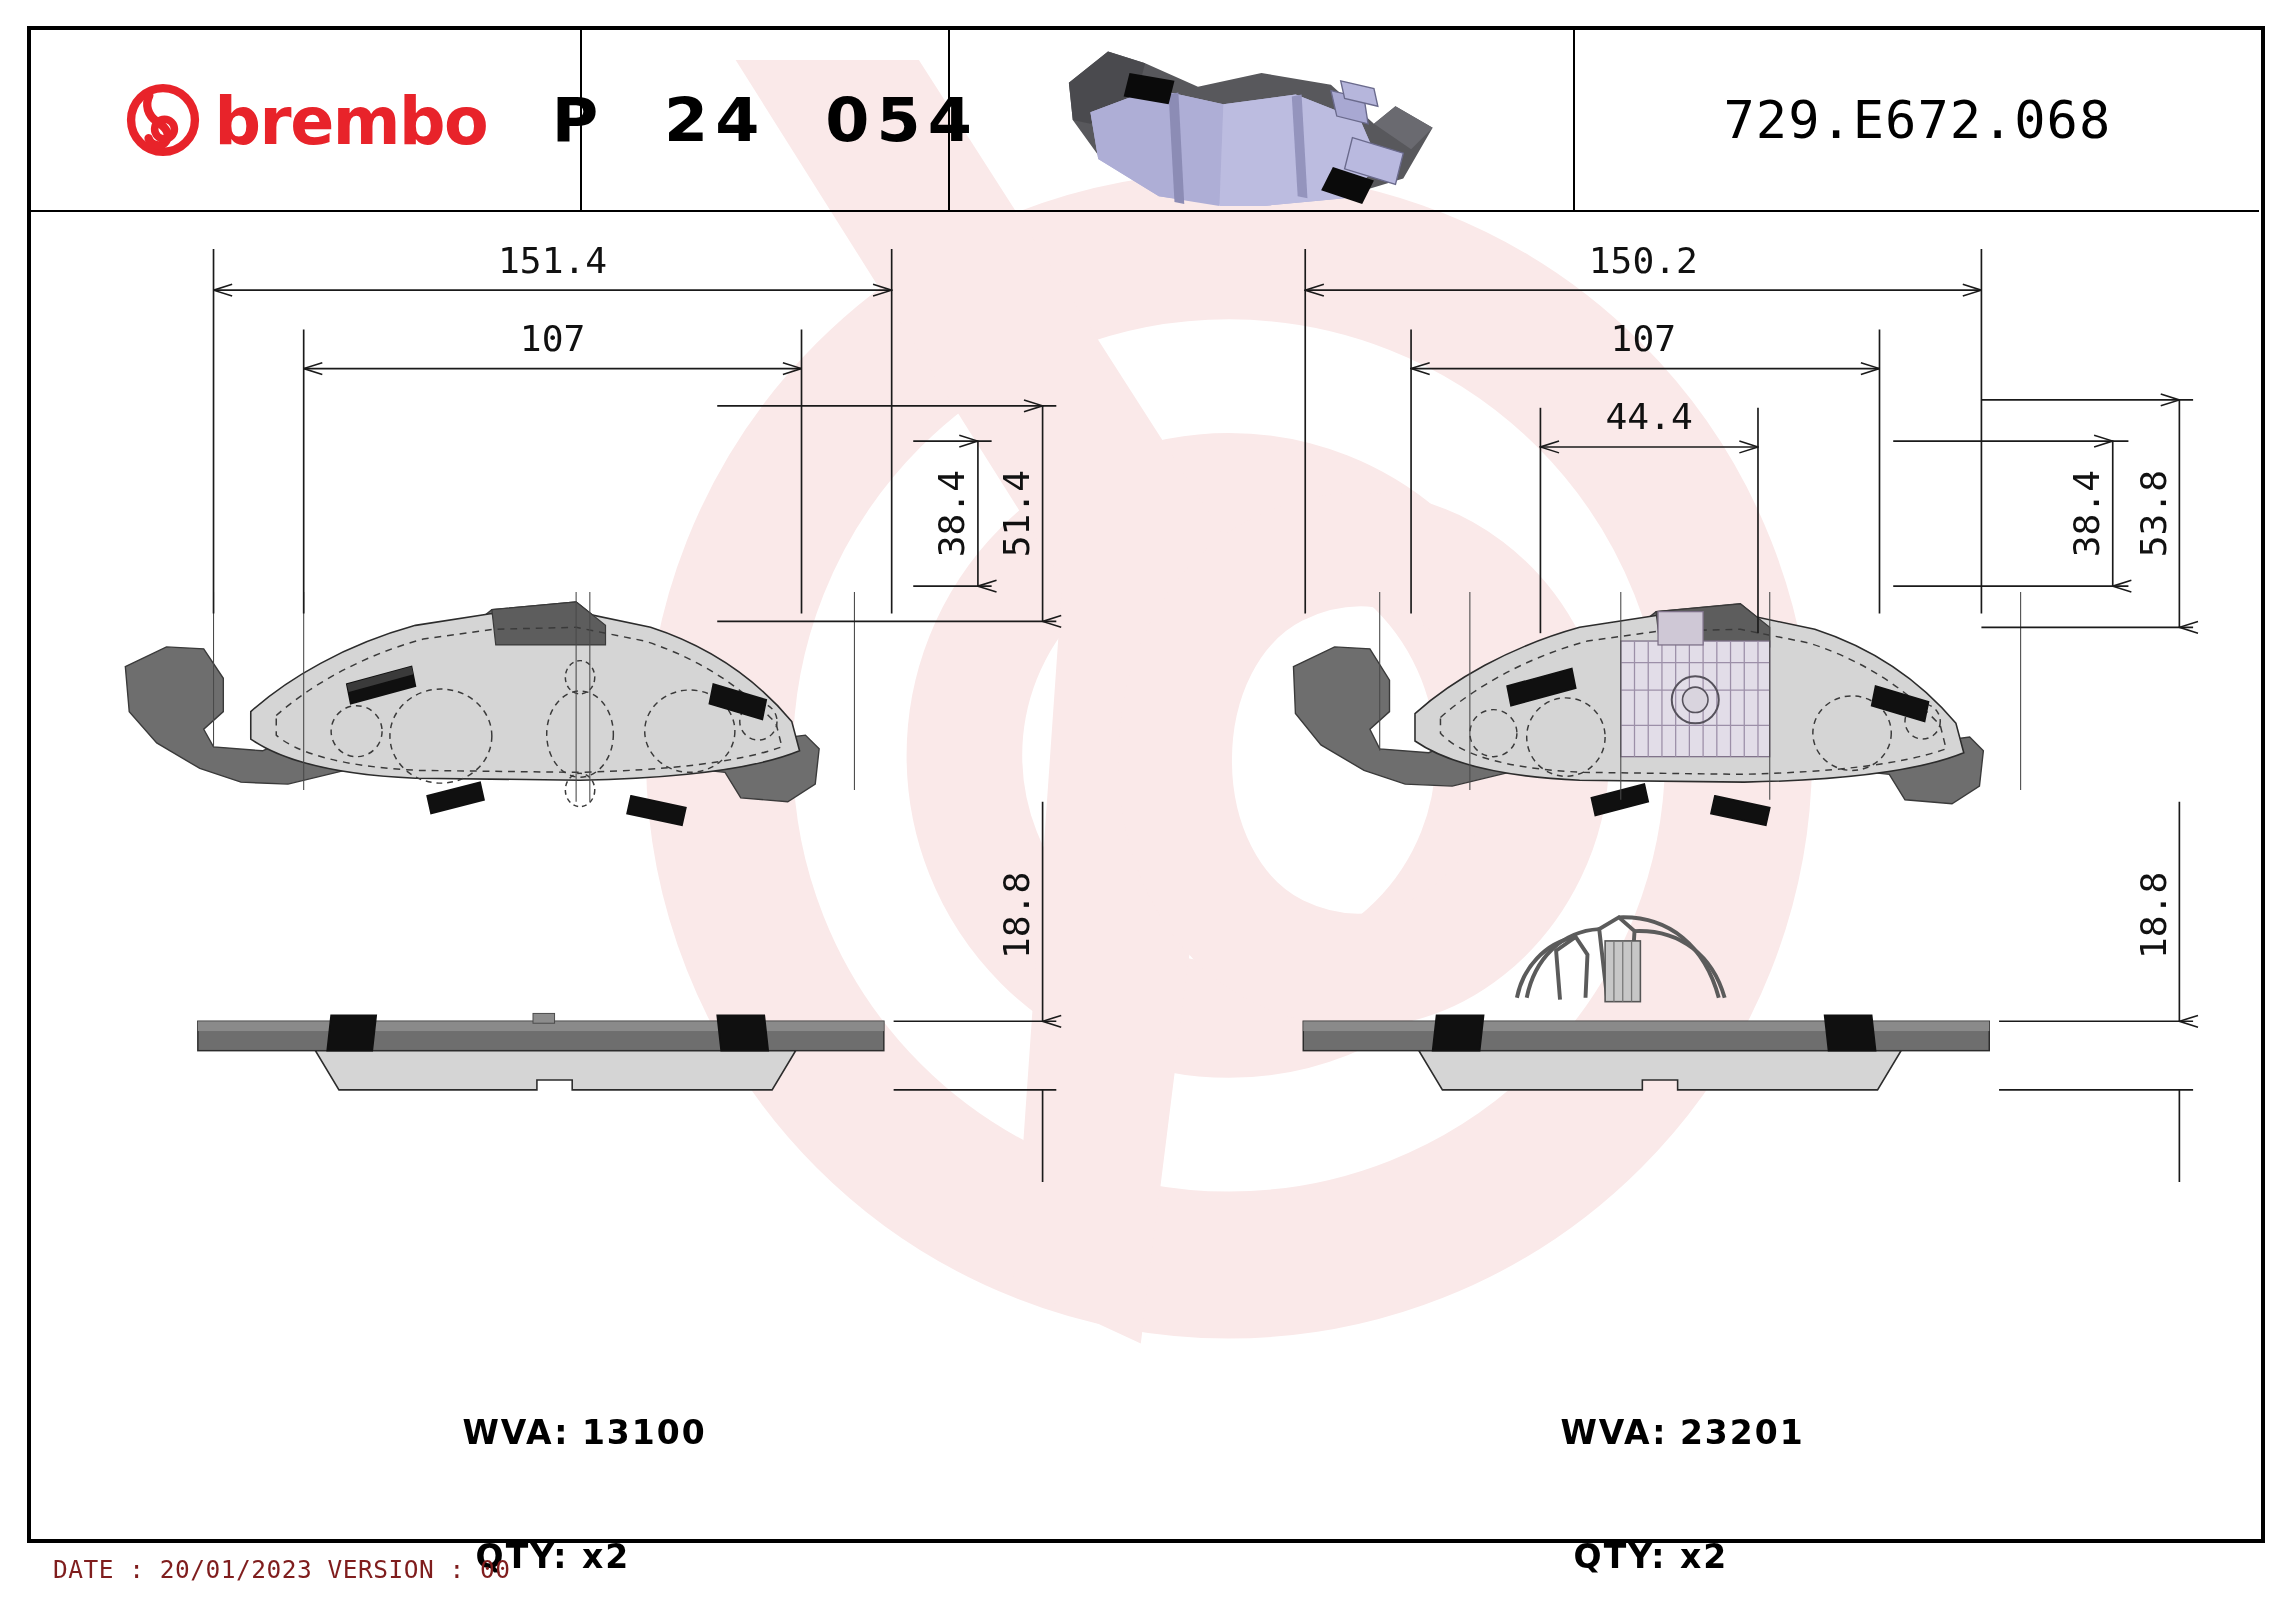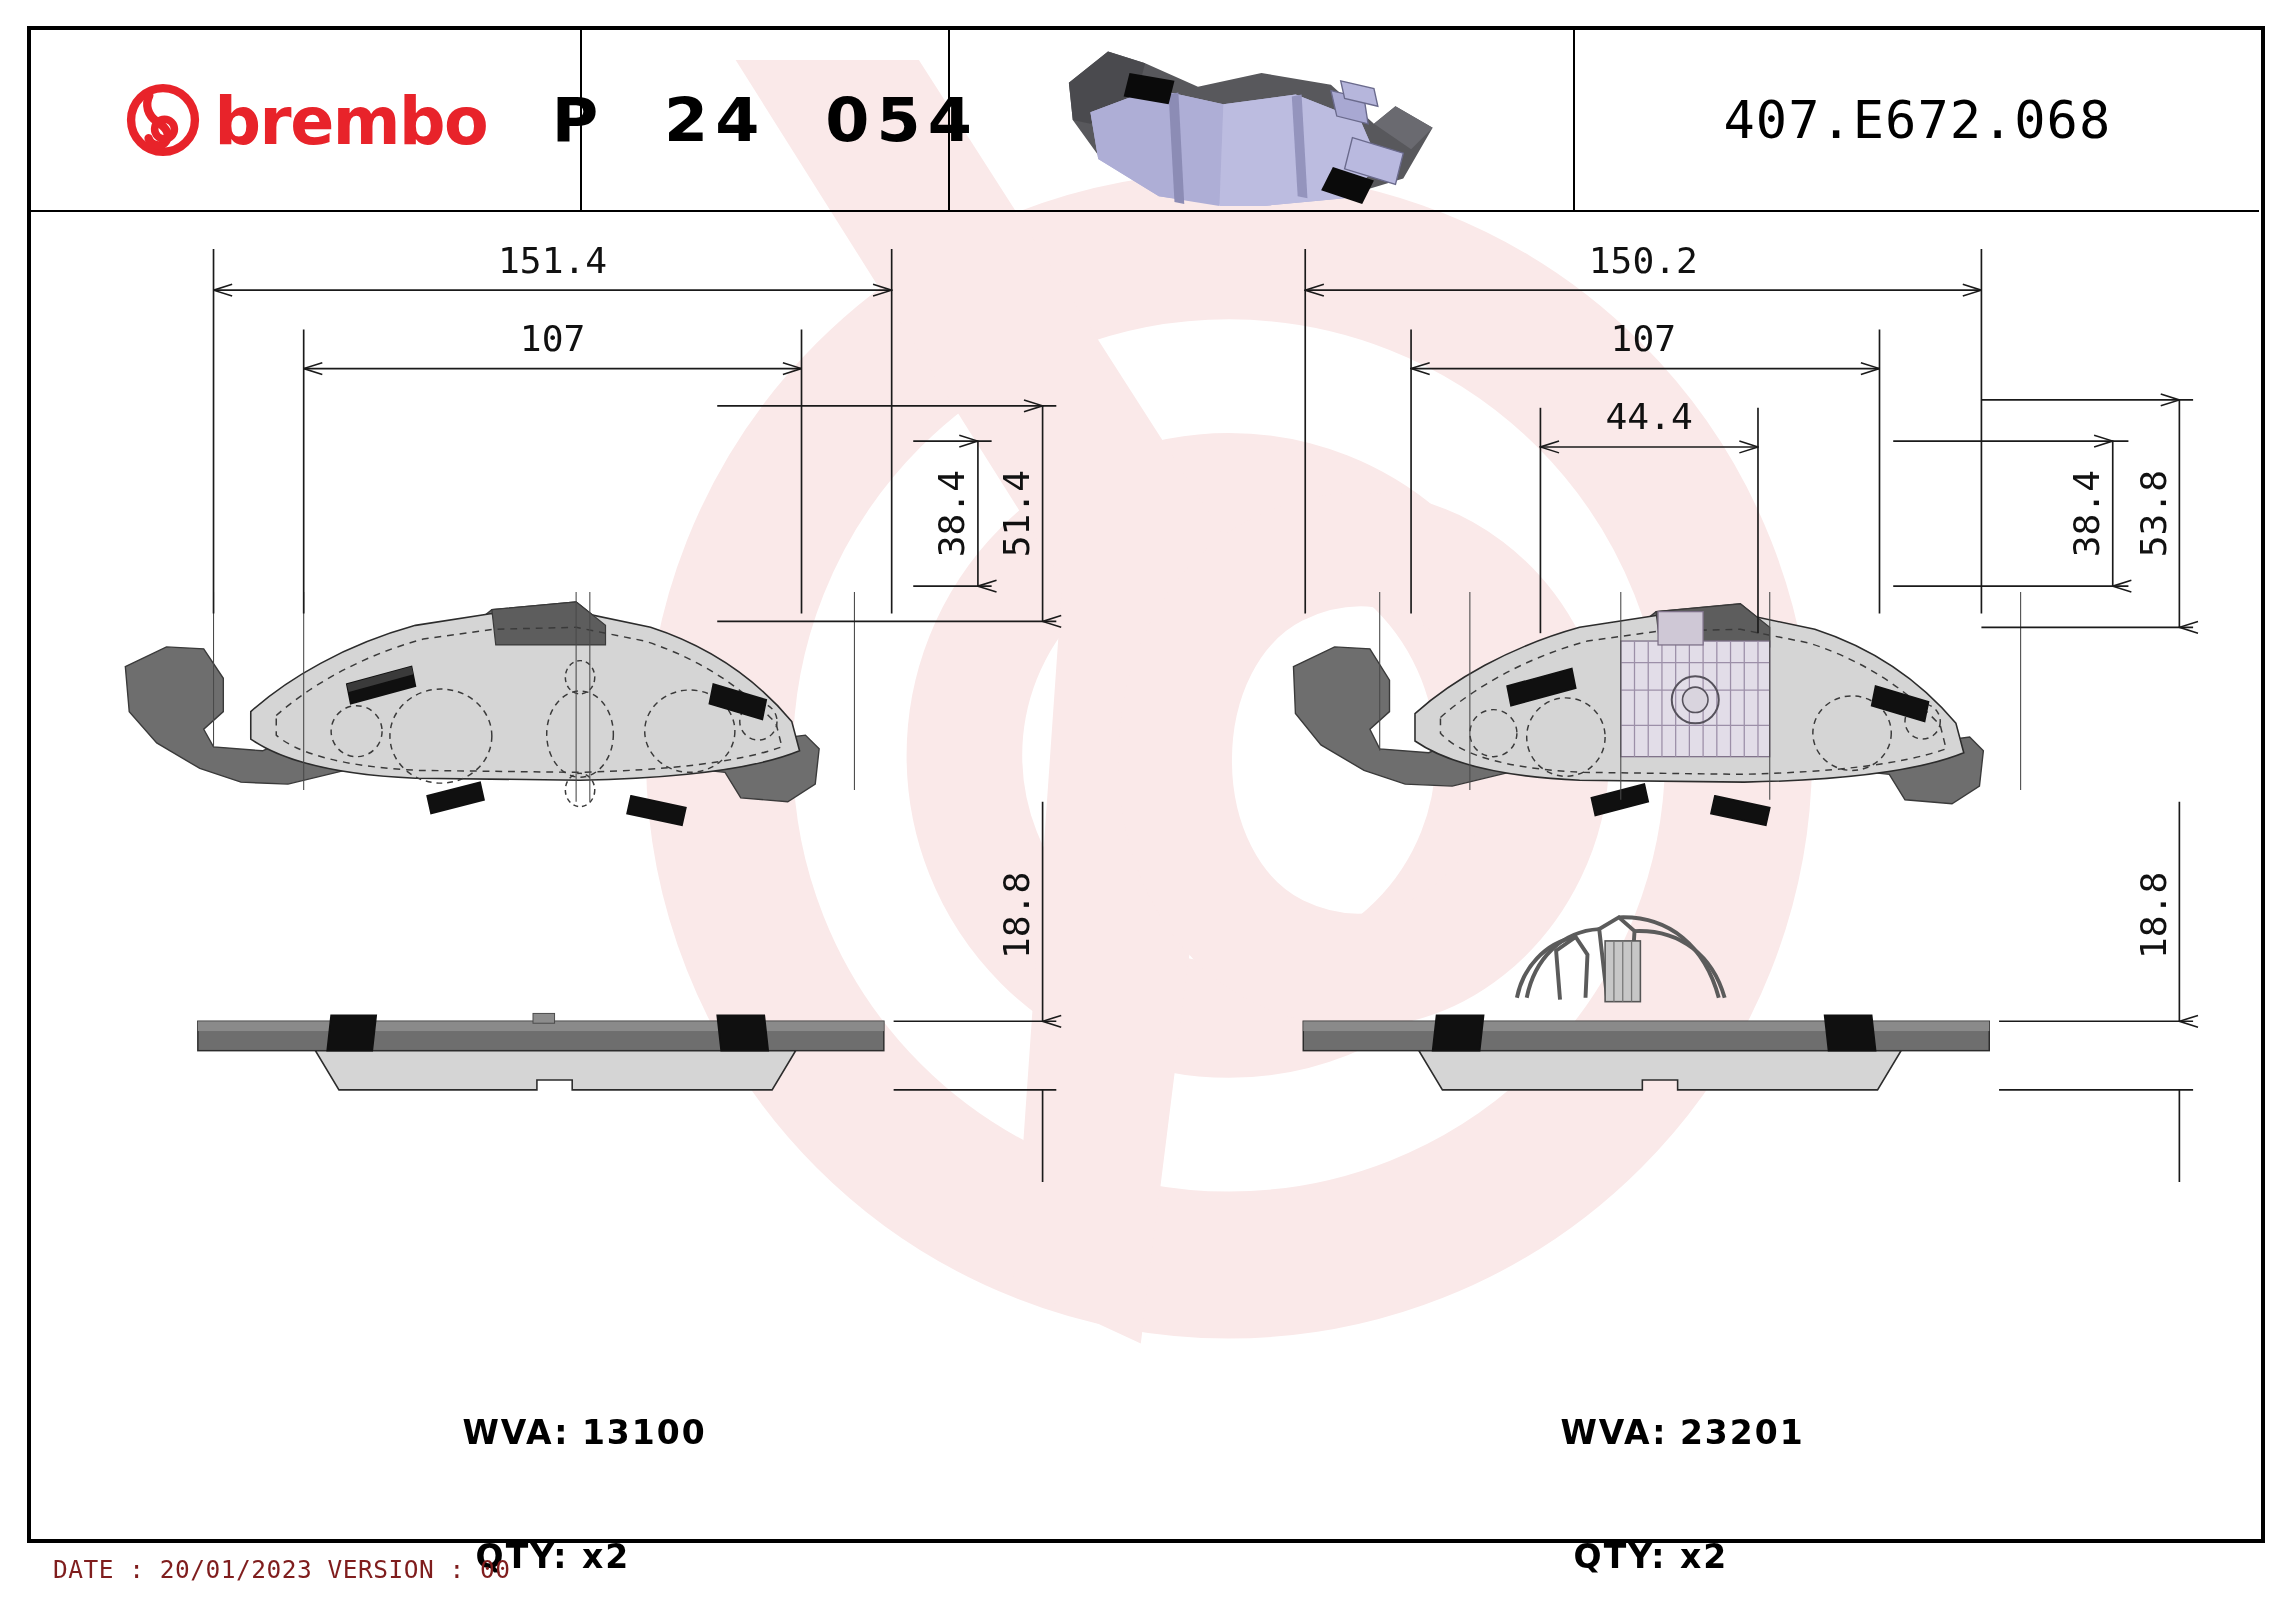--- a/index.html
+++ b/index.html
@@ -180,21 +180,21 @@
             <path d="M296 52 L330 60 L334 78 L300 70 Z" fill="#b6b6dc" stroke="#6a6a8c" stroke-width="1.4"></path>
             <path d="M308 110 L360 126 L352 158 L300 142 Z" fill="#b9b9df" stroke="#6a6a8c" stroke-width="1.4"></path>
 
             <path d="M80 44 L126 52 L120 76 L74 68 Z" fill="#0a0a0a"></path>
             <path d="M288 140 L330 154 L318 178 L276 164 Z" fill="#0a0a0a"></path>
           </svg>
         </span>
       </div>
 
       <div class="hcell" id="hc-code">
-        <span id="product-code">407.E672.068</span>
+        <span id="product-code">729.E672.068</span>
       </div>
     </div>
 
     <div id="canvas">
 
       <svg width="2228" height="1322" viewBox="0 0 2273 1349" aria-hidden="true">
         <defs>
           <marker id="ar-s" markerWidth="22" markerHeight="16" refX="1" refY="8" orient="auto" markerUnits="userSpaceOnUse">
             <path d="M20,2 L1,8 L20,14" fill="none" stroke="#1a1a1a" stroke-width="1.6"></path>
           </marker>

